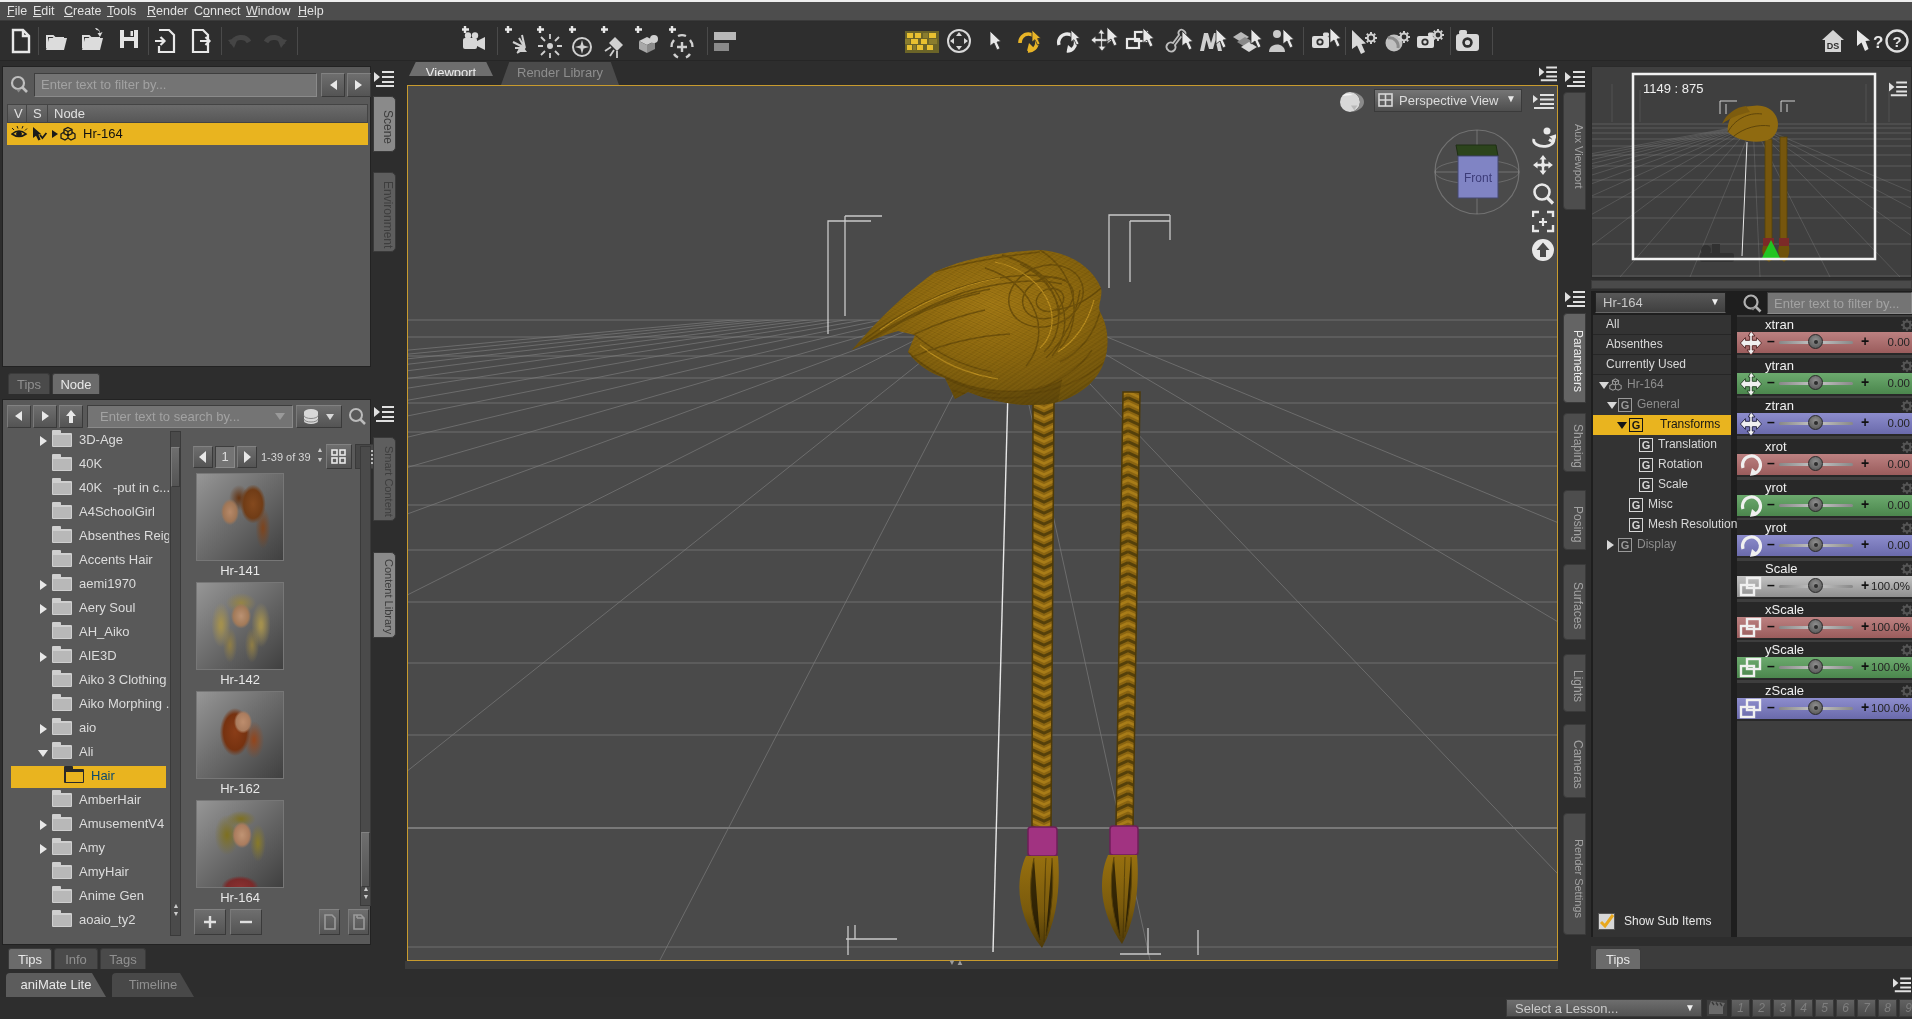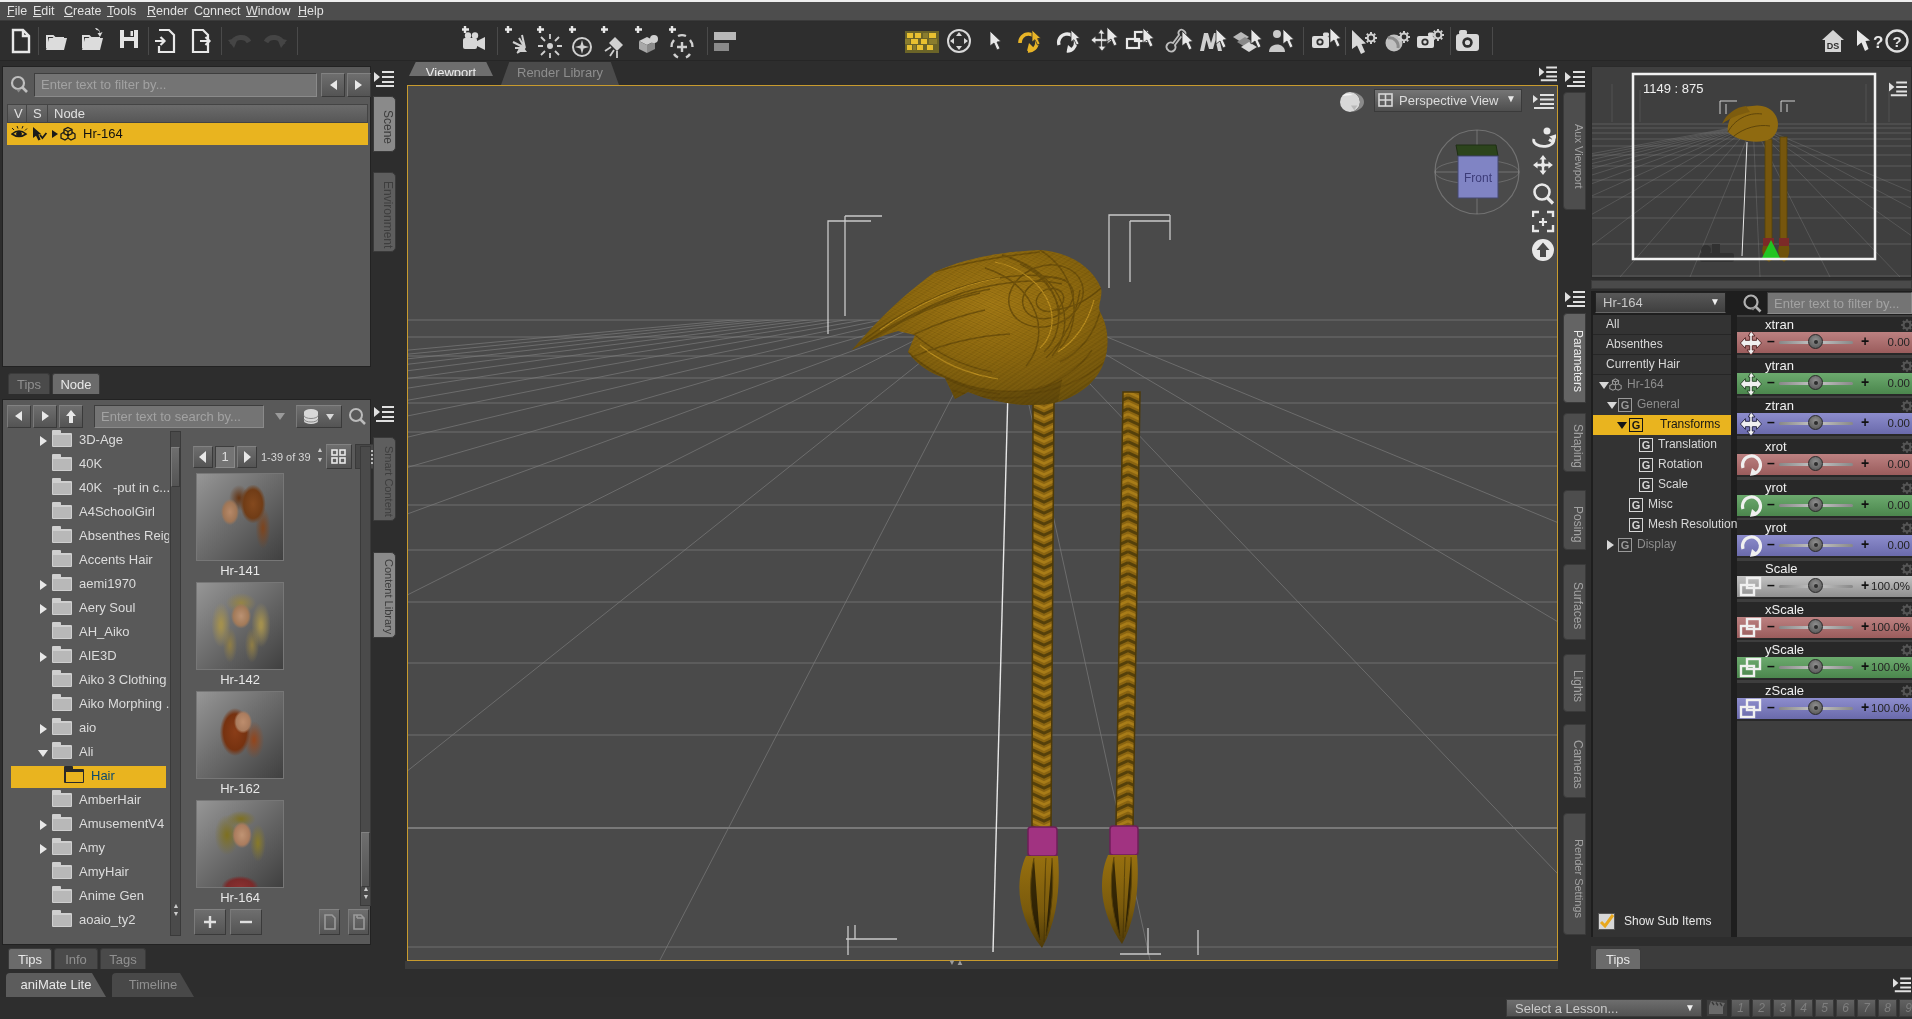--- a/index.html
+++ b/index.html
@@ -365,21 +365,21 @@
     <div class="abs btn" style="left:30px;top:5px;width:24px;height:23px;">
         <svg width="22" height="21" viewBox="0 0 22 21">
           <path d="M8,5 l7,5 -7,5 z" fill="#e8e8e8"></path>
         </svg>
       </div>
     <div class="abs btn" style="left:56px;top:5px;width:24px;height:23px;">
         <svg width="22" height="21" viewBox="0 0 22 21">
           <path d="M11,4 l5,6 h-3 v7 h-4 v-7 h-3 z" fill="#e8e8e8"></path>
         </svg>
       </div>
-    <div class="abs inp" style="left:84px;top:5px;width:170px;height:23px;padding:3px 6px;margin-left:7px;">Enter text to search by...</div>
+    <div class="abs inp" style="left:84px;top:5px;width:206px;height:23px;padding:3px 12px;">Enter text to search by...</div>
     <div class="abs" style="left:272px;top:13px;width:0;height:0;border-left:5px solid transparent;border-right:5px solid transparent;border-top:7px solid #9a9a9a;"></div>
     <div class="abs btn" style="left:293px;top:5px;width:46px;height:23px;">
         <svg width="44" height="21" viewBox="0 0 44 21">
           <ellipse cx="14" cy="6" rx="7" ry="3" fill="#d8d8d8"></ellipse>
           <path d="M7,6 v9 a7,3 0 0 0 14,0 v-9" fill="#d8d8d8"></path>
           <path d="M7,9.5 a7,3 0 0 0 14,0 M7,13 a7,3 0 0 0 14,0" stroke="#888" fill="none"></path>
           <path d="M29,8 l8,0 -4,6 z" fill="#d8d8d8"></path>
         </svg>
       </div>
     <div class="abs" style="left:342px;top:5px;width:24px;height:23px;">
@@ -890,21 +890,21 @@
     <div class="abs inp" style="left:176px;top:1px;width:145px;height:22px;padding:3px 6px;">Enter text to filter by...</div>
 
     <div class="abs" style="left:2px;top:24px;width:138px;height:622px;background:#333333;color:#d8d8d8;font-size:12px;z-index:3;">
       <div class="abs" style="left:0;top:0;width:138px;height:20px;border-bottom:1px solid #262626;">
           <span class="abs" style="left:13px;top:2px;">All</span>
         </div>
       <div class="abs" style="left:0;top:20px;width:138px;height:20px;border-bottom:1px solid #262626;">
           <span class="abs" style="left:13px;top:2px;">Absenthes</span>
         </div>
       <div class="abs" style="left:0;top:40px;width:138px;height:20px;border-bottom:1px solid #262626;">
-          <span class="abs" style="left:13px;top:2px;">Currently Hair</span>
+          <span class="abs" style="left:13px;top:2px;">Currently Used</span>
         </div>
       <div class="abs" style="left:0;top:60px;width:138px;height:20px;color:#8e8e8e;">
         <i class="pd" style="left:6px;top:7px;"></i>
         <svg class="abs" style="left:15px;top:3px" width="15" height="14" viewBox="0 0 16 16">
             <g fill="none" stroke="#9a9a9a" stroke-width="1.2">
               <path d="M8,1 l3.5,1.8 v3.6 L8,8.2 4.5,6.4 V2.8 Z M8,4.5 v3.7 M4.5,2.8 l3.5,1.7 3.5,-1.7"></path>
               <path d="M4.5,7 l-3,1.6 v3.6 l3.5,1.8 3,-1.6 v-3.6 M11.5,7 l3,1.6 v3.6 l-3.5,1.8 -3,-1.6"></path>
             </g>
           </svg>
         <span class="abs" style="left:34px;top:2px;">Hr-164</span>

